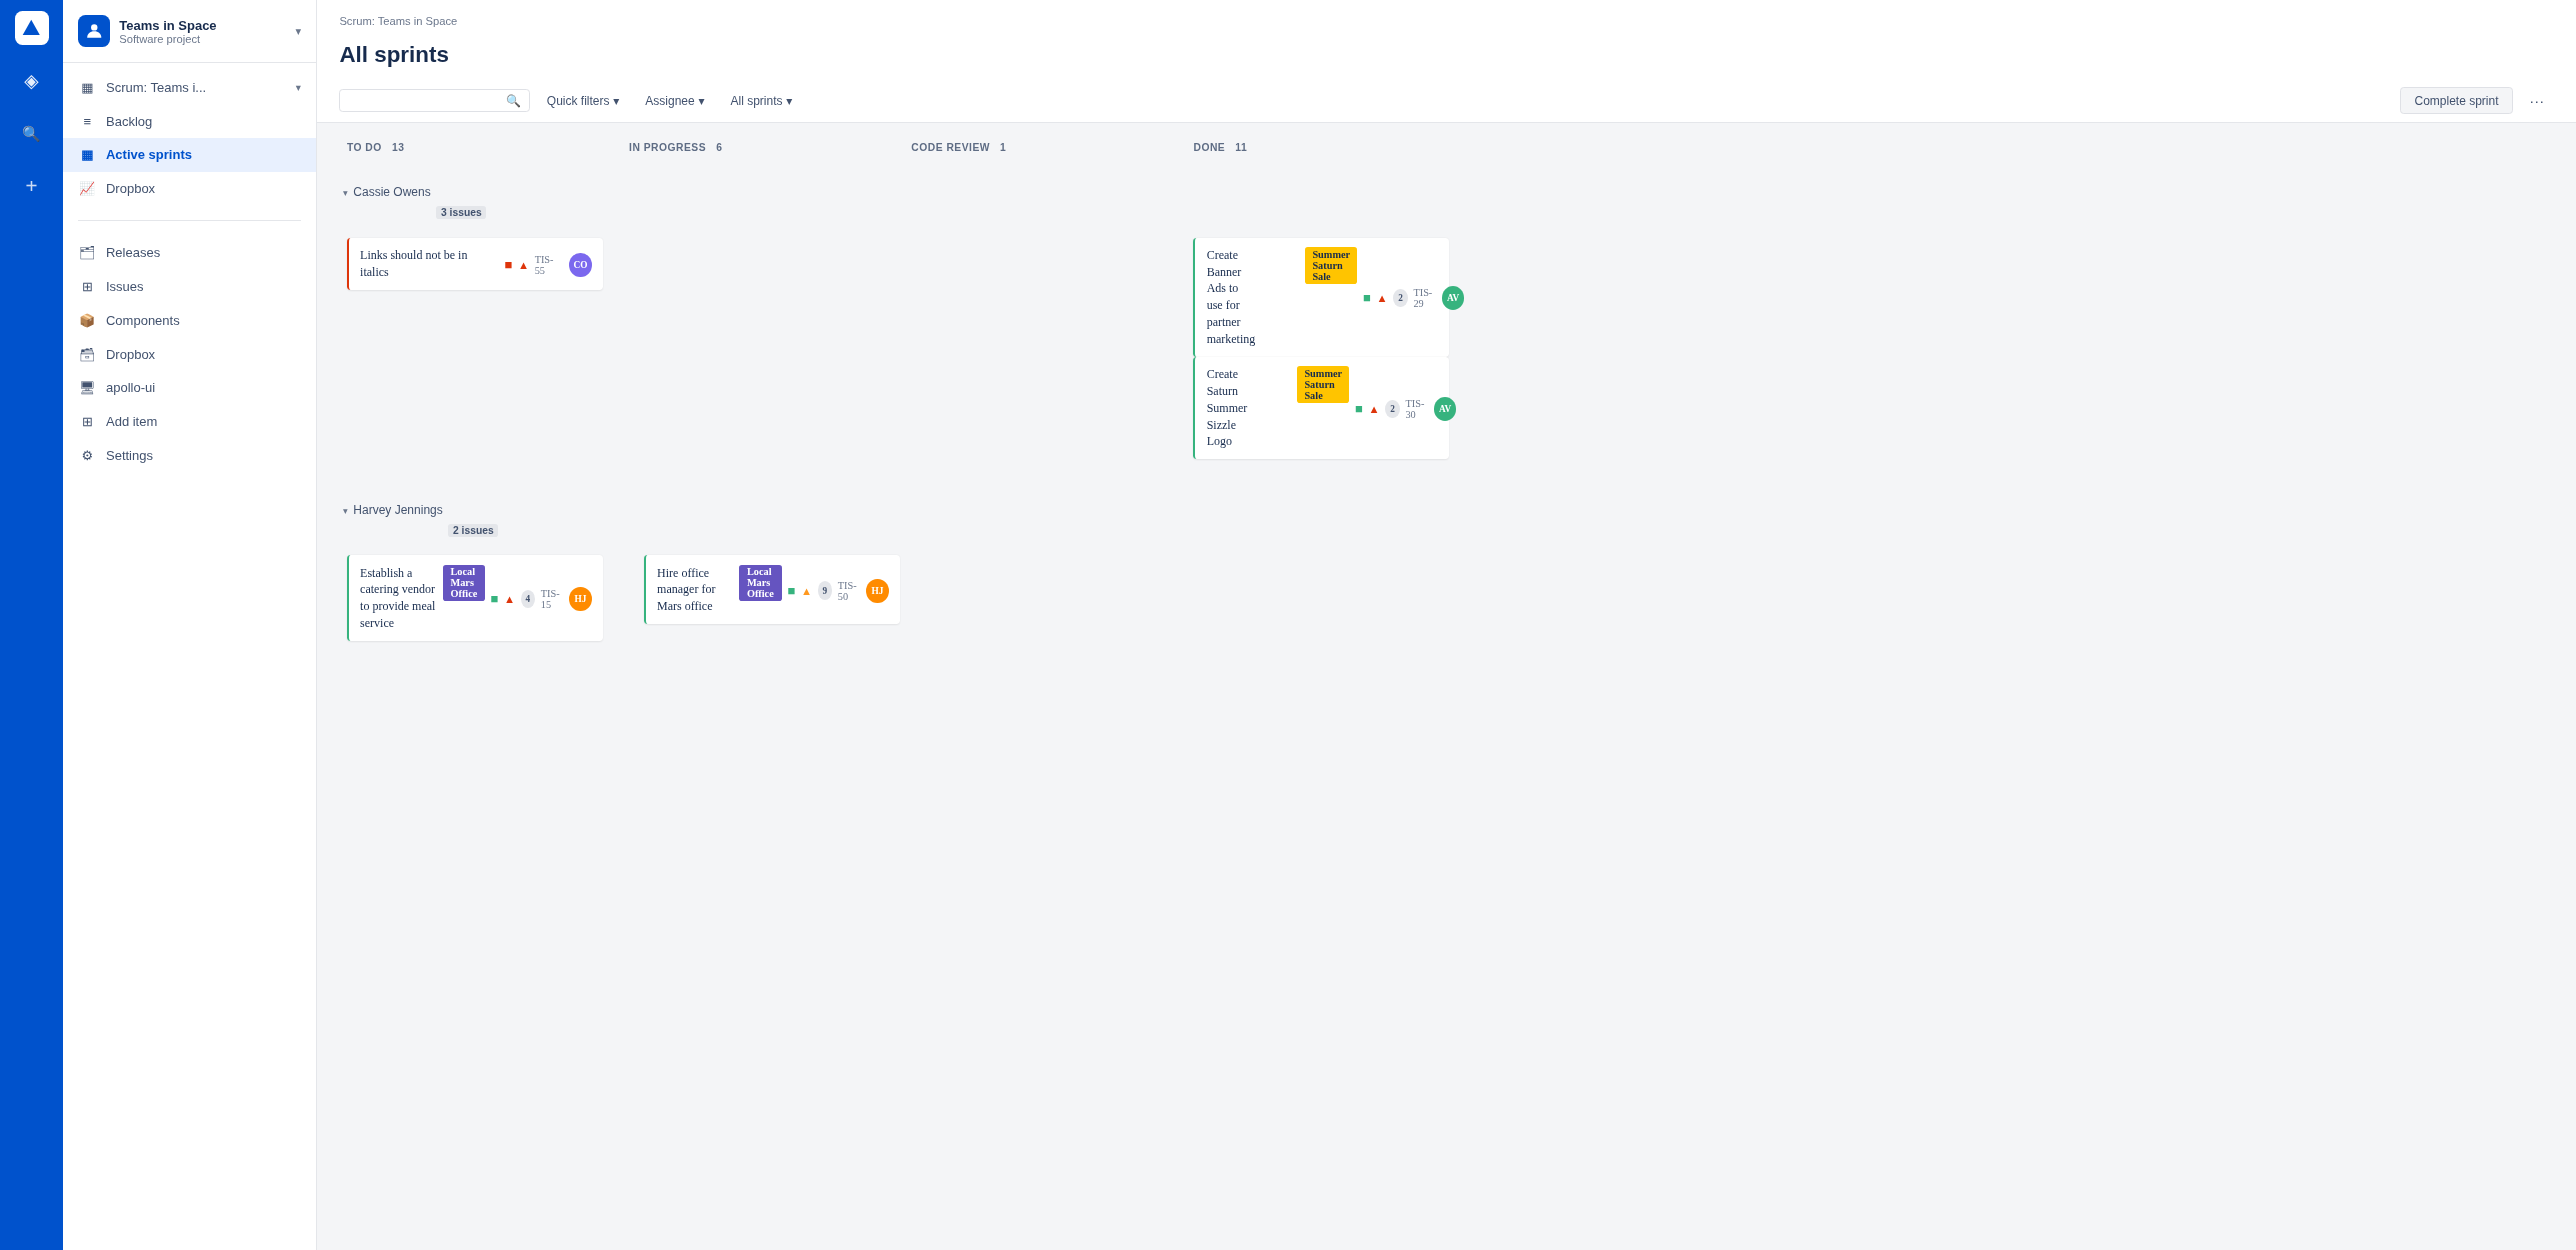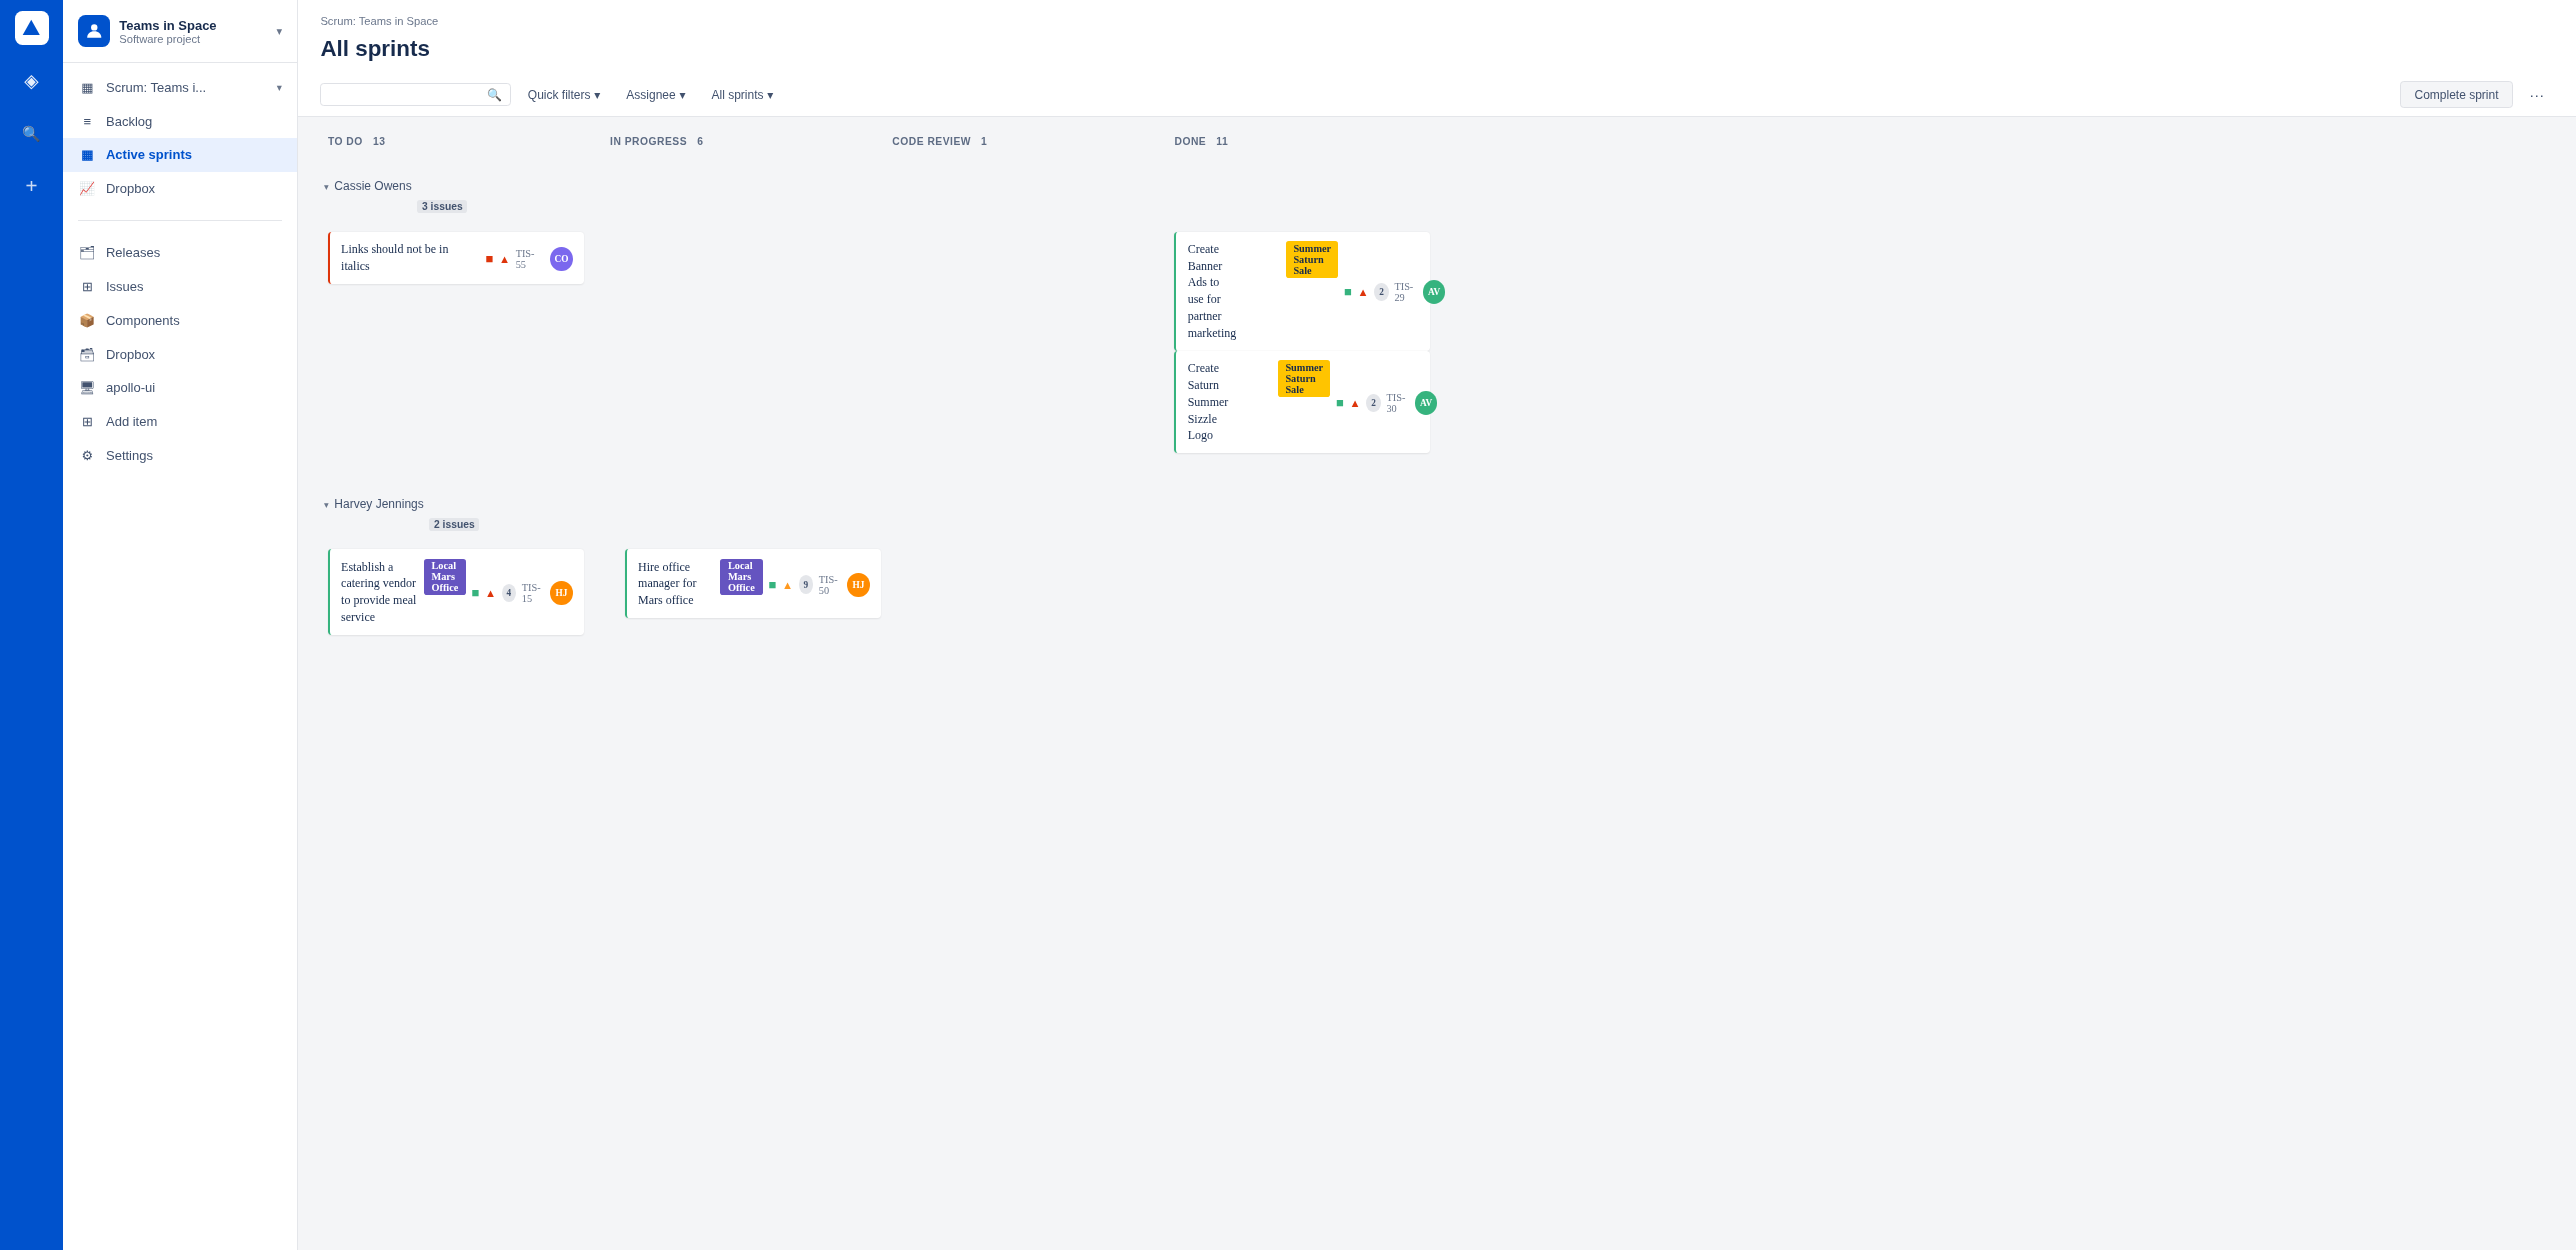--- a/index.html
+++ b/index.html
@@ -27,21 +27,21 @@
       width: 34px; height: 34px;
       display: flex; align-items: center; justify-content: center;
       color: rgba(255,255,255,0.8);
       border-radius: 3.7px;
       cursor: pointer;
       font-size: 17px;
     }
 
     
     .sidebar {
-      width: 235px;
+      width: 254px;
       background: #fff;
       border-right: 0.9px solid #e4e6ea;
       display: flex;
       flex-direction: column;
       flex-shrink: 0;
       overflow-y: auto;
     }
     .sidebar-header {
       display: flex;
       align-items: center;
@@ -82,21 +82,21 @@
       flex: 1;
       display: flex;
       flex-direction: column;
       overflow: hidden;
     }
     .main-header {
       background: #fff;
       padding: 15px 22.4px 0;
       border-bottom: 0.9px solid #e4e6ea;
     }
-    .breadcrumb { font-size: 11.2px; color: #6b778c; margin-bottom: 9px; }
+    .breadcrumb { font-size: 11.2px; color: #6b778c; margin-bottom: 15px; }
     .page-title { font-size: 22.4px; font-weight: 700; color: #172b4d; margin-bottom: 11.2px; }
     .toolbar {
       display: flex;
       align-items: center;
       gap: 7.5px;
       padding: 7.5px 0;
     }
     .search-box {
       display: flex;
       align-items: center;

